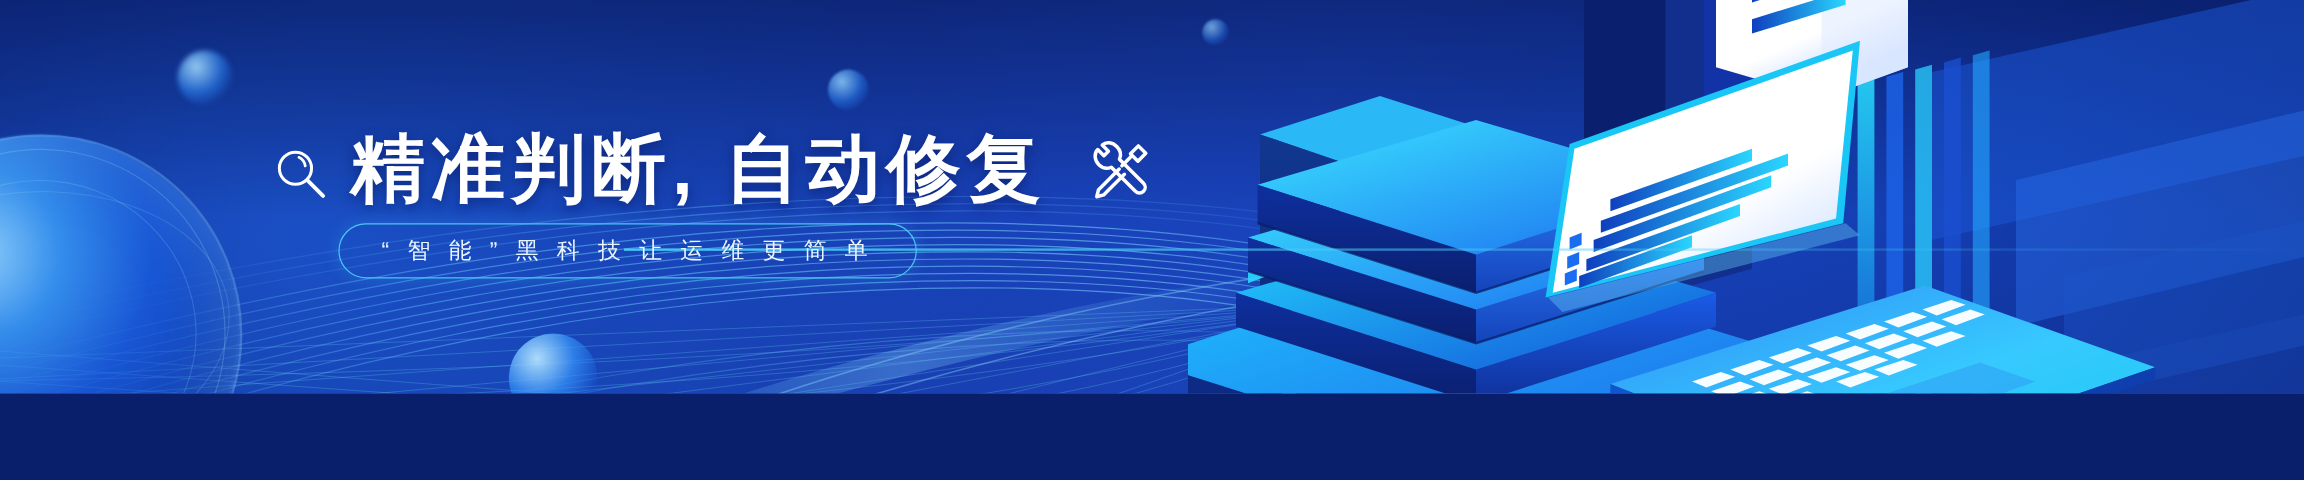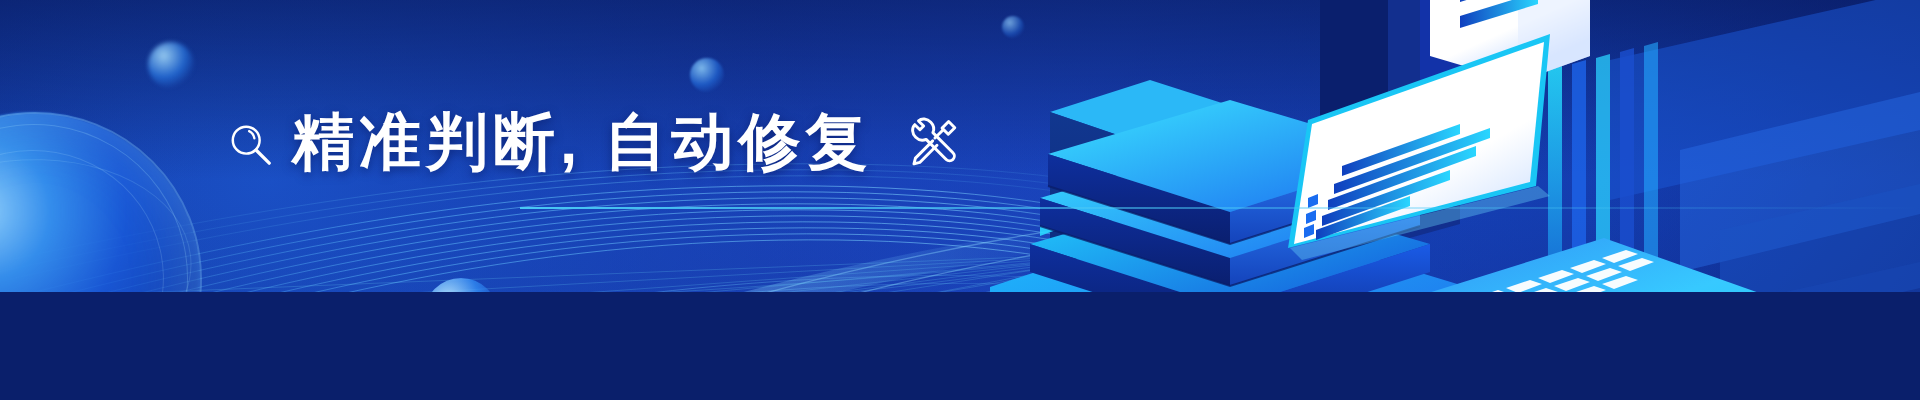--- a/index.html
+++ b/index.html
@@ -1,20 +1,20 @@
 <!DOCTYPE html>
 <html><head>
 <meta charset="utf-8">
 <style>
   html,body{margin:0;padding:0;background:#0a1f6b;}
   body{font-family:"Liberation Sans","DejaVu Sans",sans-serif;}
 
   .banner{
     position:relative;
-    width:1920px;height:292px;
+    width:1920px;height:328px;
     overflow:hidden;
     background:#ec4899;
   }
 
   
   .bg-base{
     position:absolute;inset:0;
     background:
       radial-gradient(ellipse 900px 620px at 14% 62%, #1a51c4 0%, rgba(26,81,196,0) 62%),
       radial-gradient(ellipse 1100px 700px at 78% 40%, #1440b4 0%, rgba(20,64,180,0) 70%),
@@ -435,14 +435,17 @@
           <path d="M15.5 9.5 L21 15 L17 19 L11.5 13.5 C8 17 8.5 23 12.5 27 C15.6 30.1 20 30.8 23.6 29.2 L45 50.6 C47 52.6 50.2 52.6 52.2 50.6 C54.2 48.6 54.2 45.4 52.2 43.4 L30.8 22 C32.4 18.4 31.7 14 28.6 10.9 C24.6 6.9 18.9 6.2 15.5 9.5 Z"></path>
           <path d="M47.6 10.2 L54.2 16.8 L47.2 23.8 L40.6 17.2 Z"></path>
           <path d="M41.6 19.2 L33 27.8"></path>
           <path d="M30.6 30.8 L15.4 46 L12.2 49.2 L10.6 55.4 L16.8 53.8 L20 50.6 L35.2 35.4"></path>
         </g>
       </svg>
     </div>
   </div>
 
   <div class="pill-line"></div>
+  <div class="pill">
+    <span class="pill-text">“ 智 能 ”  黑 科 技    让 运 维 更 简 单</span>
+  </div>
 
 </div>
 
 </body></html>

